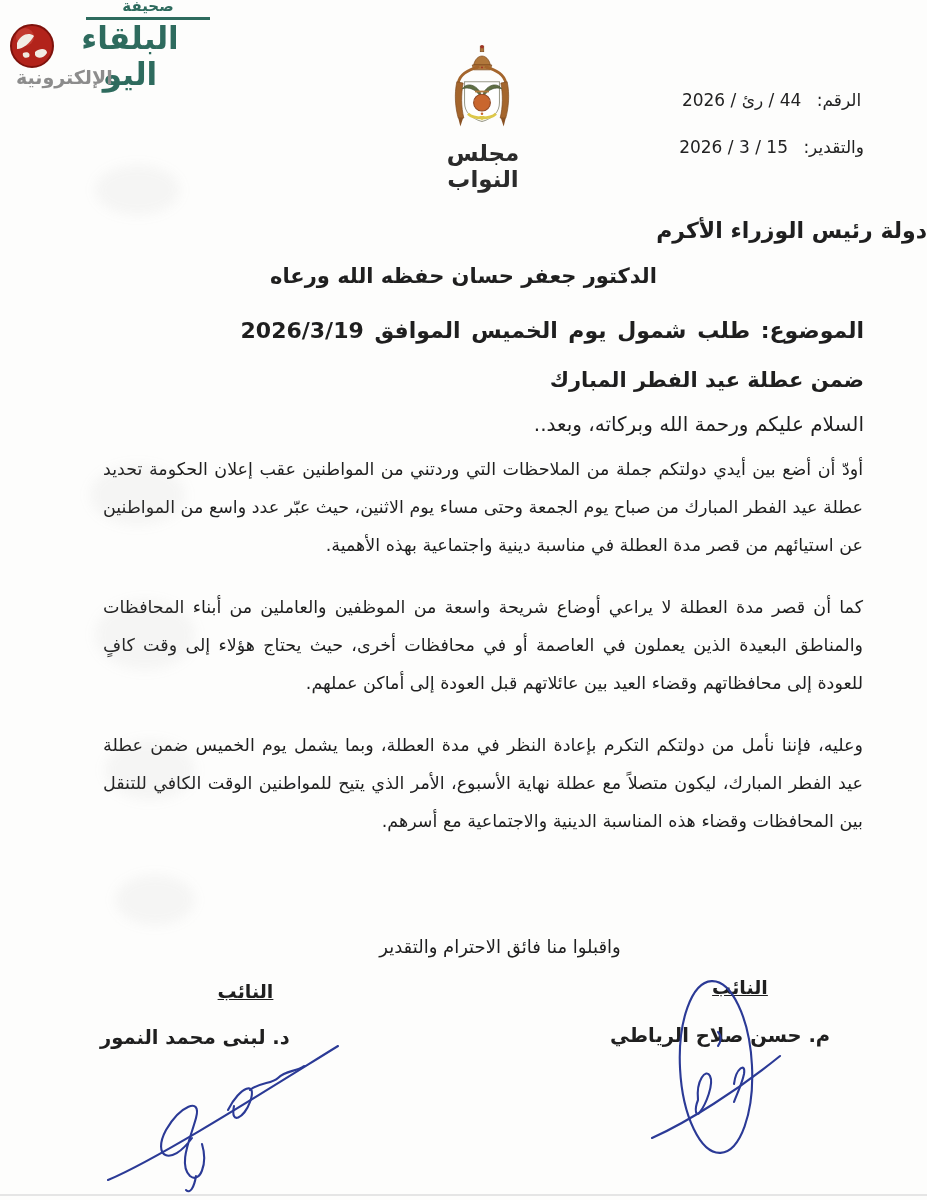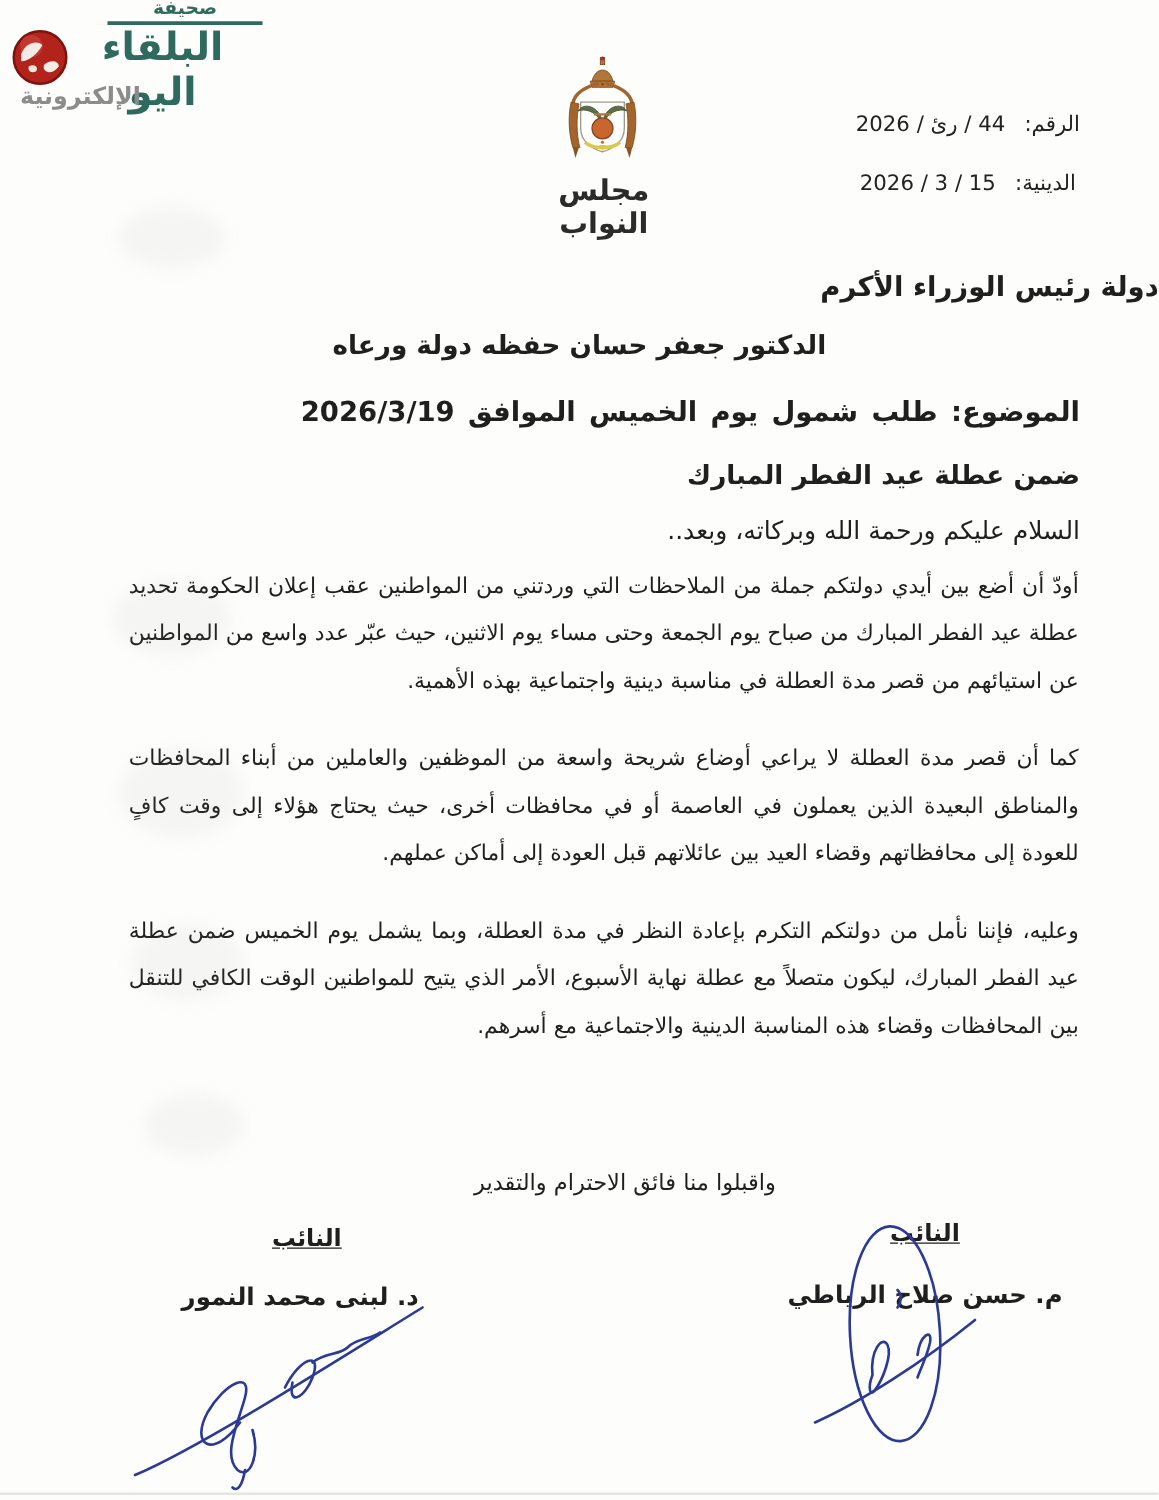--- a/index.html
+++ b/index.html
@@ -48,21 +48,21 @@
   .greeting{right:63px;top:412px;width:800px;direction:rtl;text-align:right;font-size:20px;}
 
   
   .body-text{left:103px;top:450px;width:760px;direction:rtl;font-size:17.5px;line-height:38px;}
   .body-text p{margin:0 0 24px 0;text-align:justify;text-align-last:right;}
 
   .closing{left:150px;top:936px;width:700px;text-align:center;direction:rtl;font-size:18px;}
 
   
   .sig-title{direction:rtl;text-align:center;font-size:19px;font-weight:bold;text-decoration:underline;}
-  .sig-name{direction:rtl;text-align:right;font-size:19.5px;font-weight:bold;}
+  .sig-name{direction:rtl;text-align:left;font-size:19.5px;font-weight:bold;}
   .sigR-title{left:650px;top:976px;width:180px;}
   .sigR-name{left:610px;top:1024px;width:240px;}
   .sigL-title{left:158px;top:980px;width:175px;}
   .sigL-name{left:100px;top:1026px;width:235px;}
   .inkR{left:638px;top:972px;}
   .inkL{left:100px;top:1018px;}
   .ink path,.ink ellipse{fill:none;stroke:#2b3a96;stroke-width:2.1;stroke-linecap:round;}
 
   
   .smudge{border-radius:50%;background:rgba(140,140,140,0.07);filter:blur(6px);}
@@ -115,27 +115,27 @@
     </svg>
   </div>
   <div class="abs crest-name">مجلس النواب</div>
 
   <div class="abs ref-block">
     <div class="ref-row">
       <span class="lbl">الرقم:</span>
       <span>44 / رئ / 2026</span>
     </div>
     <div class="ref-row">
-      <span class="lbl">الدينية:</span>
+      <span class="lbl">والتقدير:</span>
       <span>15 / 3 / 2026</span>
     </div>
   </div>
 
   <div class="abs recip1">دولة رئيس الوزراء الأكرم</div>
-  <div class="abs recip2">الدكتور جعفر حسان حفظه دولة ورعاه</div>
+  <div class="abs recip2">الدكتور جعفر حسان حفظه الله ورعاه</div>
 
   <div class="abs subj1">الموضوع: طلب شمول يوم الخميس الموافق 2026/3/19</div>
   <div class="abs subj2">ضمن عطلة عيد الفطر المبارك</div>
 
   <div class="abs greeting">السلام عليكم ورحمة الله وبركاته، وبعد..</div>
 
   <div class="abs body-text">
     <p>أودّ أن أضع بين أيدي دولتكم جملة من الملاحظات التي وردتني من المواطنين عقب إعلان الحكومة تحديد عطلة عيد الفطر المبارك من صباح يوم الجمعة وحتى مساء يوم الاثنين، حيث عبّر عدد واسع من المواطنين عن استيائهم من قصر مدة العطلة في مناسبة دينية واجتماعية بهذه الأهمية.</p>
     <p>كما أن قصر مدة العطلة لا يراعي أوضاع شريحة واسعة من الموظفين والعاملين من أبناء المحافظات والمناطق البعيدة الذين يعملون في العاصمة أو في محافظات أخرى، حيث يحتاج هؤلاء إلى وقت كافٍ للعودة إلى محافظاتهم وقضاء العيد بين عائلاتهم قبل العودة إلى أماكن عملهم.</p>
     <p>وعليه، فإننا نأمل من دولتكم التكرم بإعادة النظر في مدة العطلة، وبما يشمل يوم الخميس ضمن عطلة عيد الفطر المبارك، ليكون متصلاً مع عطلة نهاية الأسبوع، الأمر الذي يتيح للمواطنين الوقت الكافي للتنقل بين المحافظات وقضاء هذه المناسبة الدينية والاجتماعية مع أسرهم.</p>

